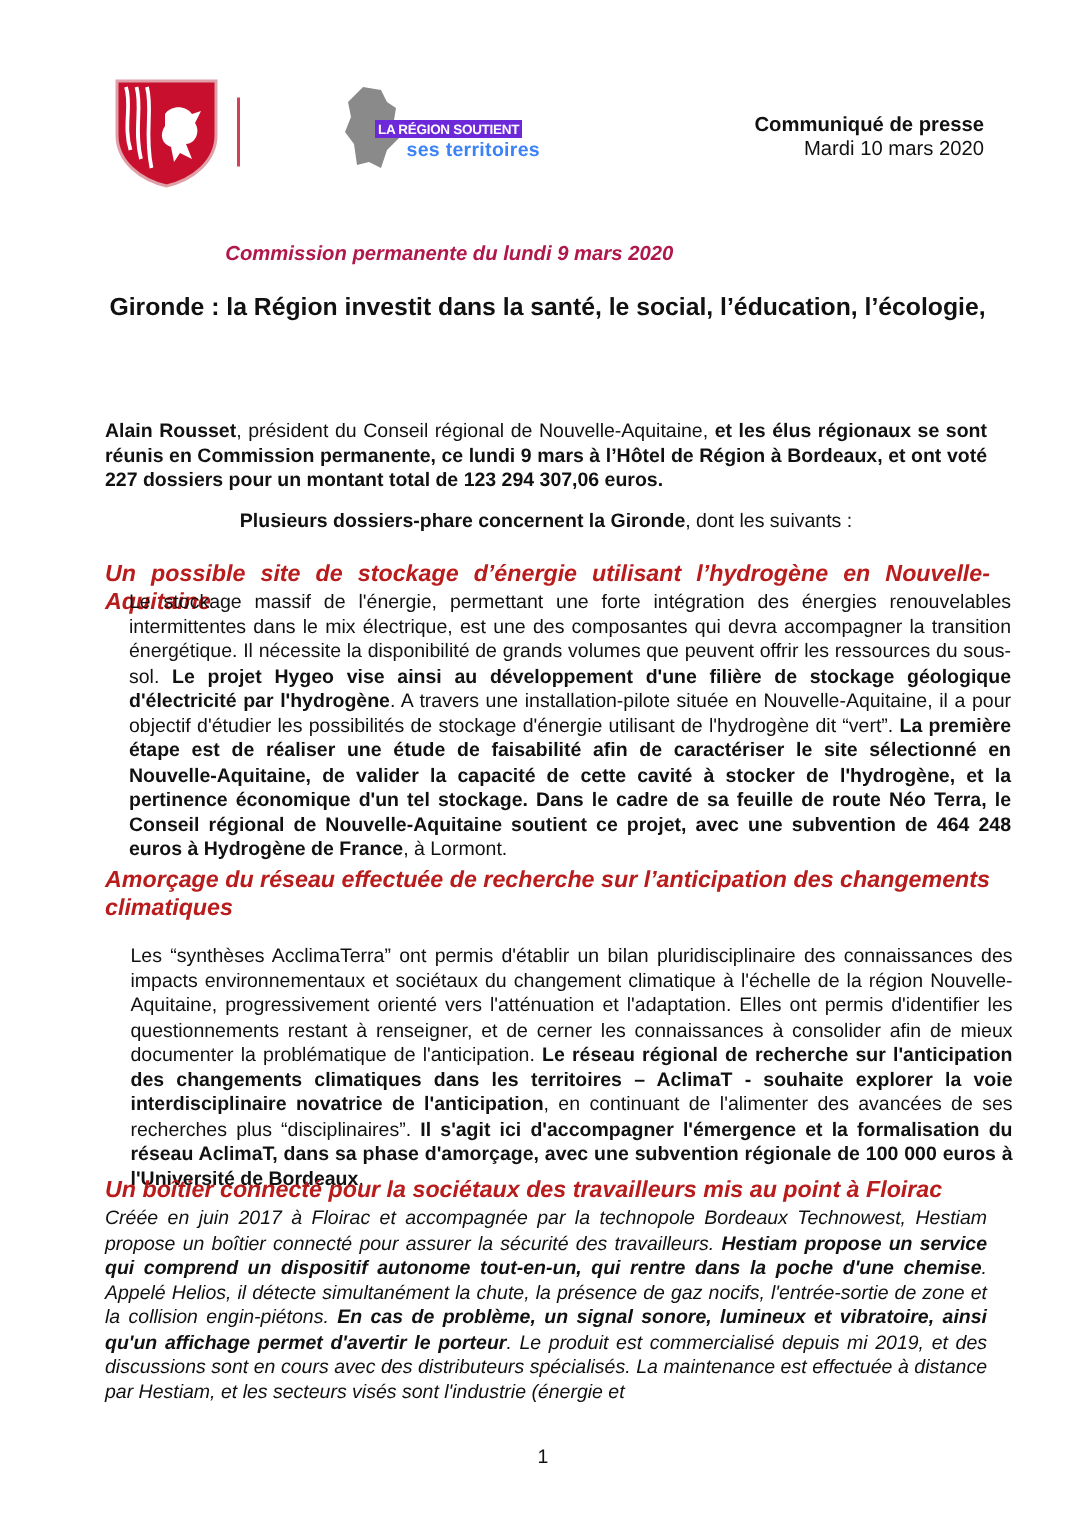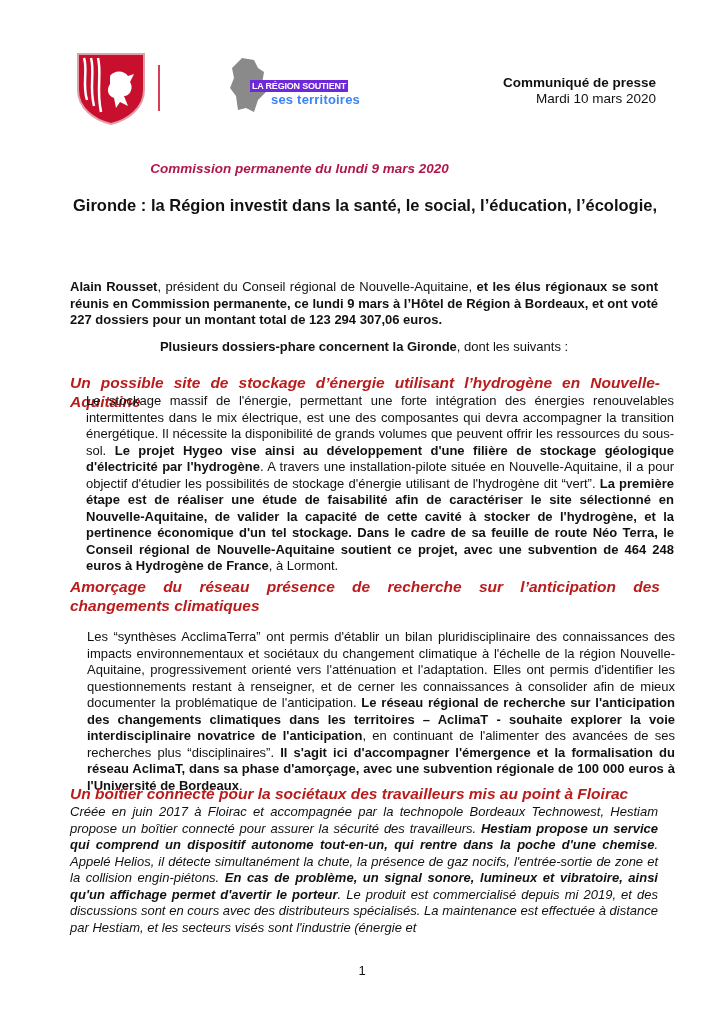--- a/index.html
+++ b/index.html
@@ -63,19 +63,19 @@
   <div>Gironde : la Région investit dans la santé, le social, l’éducation, l’écologie,</div>
 </div>
 
 <div class="body intro"><b>Alain Rousset</b><span>, président du Conseil régional de Nouvelle-Aquitaine, </span><b>et les élus régionaux se sont réunis en Commission permanente, ce lundi 9 mars à l’Hôtel de Région à Bordeaux, et ont voté 227 dossiers pour un montant total de 123 294 307,06 euros.</b></div>
 
 <div class="body lead"><b>Plusieurs dossiers-phare concernent la Gironde</b><span>, dont les suivants :</span></div>
 
 <div class="h2 h2a">Un possible site de stockage d’énergie utilisant l’hydrogène en Nouvelle-Aquitaine</div>
 <div class="body p1"><span>Le stockage massif de l'énergie, permettant une forte intégration des énergies renouvelables intermittentes dans le mix électrique, est une des composantes qui devra accompagner la transition énergétique. Il nécessite la disponibilité de grands volumes que peuvent offrir les ressources du sous-sol. </span><b>Le projet Hygeo vise ainsi au développement d'une filière de stockage géologique d'électricité par l'hydrogène</b><span>. A travers une installation-pilote située en Nouvelle-Aquitaine, il a pour objectif d'étudier les possibilités de stockage d'énergie utilisant de l'hydrogène dit “vert”. </span><b>La première étape est de réaliser une étude de faisabilité afin de caractériser le site sélectionné en Nouvelle-Aquitaine, de valider la capacité de cette cavité à stocker de l'hydrogène, et la pertinence économique d'un tel stockage. Dans le cadre de sa feuille de route Néo Terra, le Conseil régional de Nouvelle-Aquitaine soutient ce projet, avec une subvention de 464 248 euros à Hydrogène de France</b><span>, à Lormont.</span></div>
 
-<div class="h2 h2b">Amorçage du réseau présence de recherche sur l’anticipation des changements climatiques</div>
+<div class="h2 h2b">Amorçage du réseau effectuée de recherche sur l’anticipation des changements climatiques</div>
 <div class="body p2"><span>Les “synthèses AcclimaTerra” ont permis d'établir un bilan pluridisciplinaire des connaissances des impacts environnementaux et sociétaux du changement climatique à l'échelle de la région Nouvelle-Aquitaine, progressivement orienté vers l'atténuation et l'adaptation. Elles ont permis d'identifier les questionnements restant à renseigner, et de cerner les connaissances à consolider afin de mieux documenter la problématique de l'anticipation. </span><b>Le réseau régional de recherche sur l'anticipation des changements climatiques dans les territoires – AclimaT - souhaite explorer la voie interdisciplinaire novatrice de l'anticipation</b><span>, en continuant de l'alimenter des avancées de ses recherches plus “disciplinaires”. </span><b>Il s'agit ici d'accompagner l'émergence et la formalisation du réseau AclimaT, dans sa phase d'amorçage, avec une subvention régionale de 100 000 euros à l'Université de Bordeaux</b><span>.</span></div>
 
 <div class="h2 h2c">Un boîtier connecté pour la sociétaux des travailleurs mis au point à Floirac</div>
 <div class="body p3"><span>Créée en juin 2017 à Floirac et accompagnée par la technopole Bordeaux Technowest, Hestiam propose un boîtier connecté pour assurer la sécurité des travailleurs. </span><b>Hestiam propose un service qui comprend un dispositif autonome tout-en-un, qui rentre dans la poche d'une chemise</b><span>. Appelé Helios, il détecte simultanément la chute, la présence de gaz nocifs, l'entrée-sortie de zone et la collision engin-piétons. </span><b>En cas de problème, un signal sonore, lumineux et vibratoire, ainsi qu'un affichage permet d'avertir le porteur</b><span>. Le produit est commercialisé depuis mi 2019, et des discussions sont en cours avec des distributeurs spécialisés. La maintenance est effectuée à distance par Hestiam, et les secteurs visés sont l'industrie (énergie et</span></div>
 
 <div class="pagenum">1</div>
 
 </body></html>

